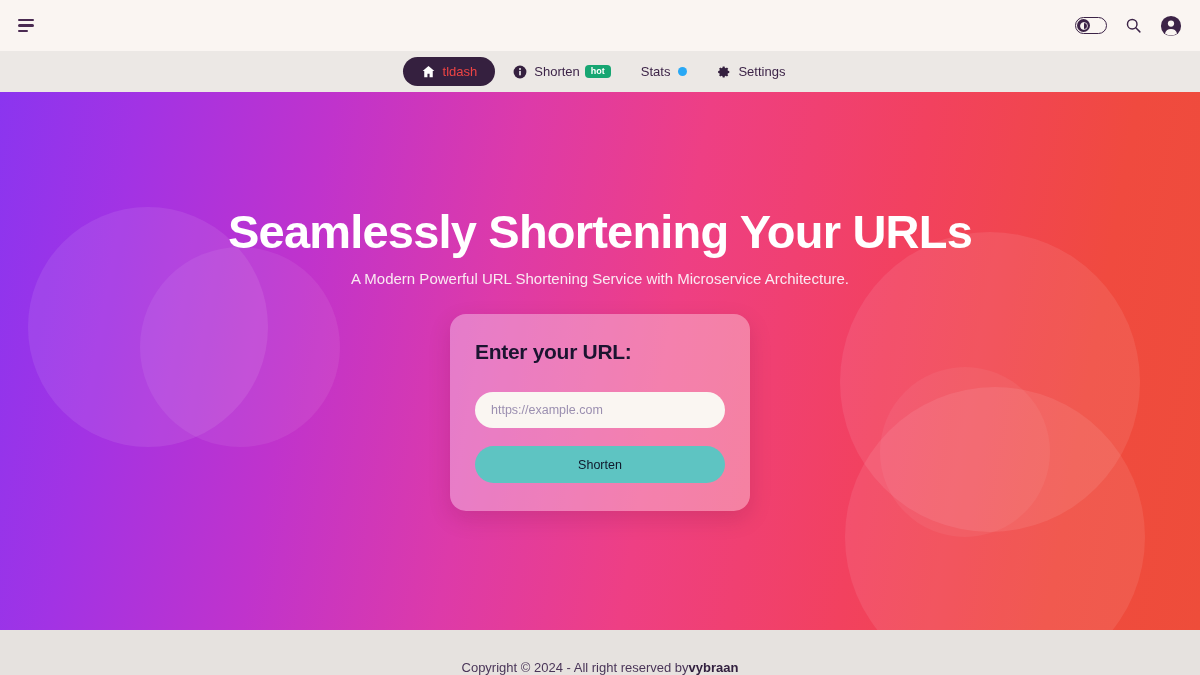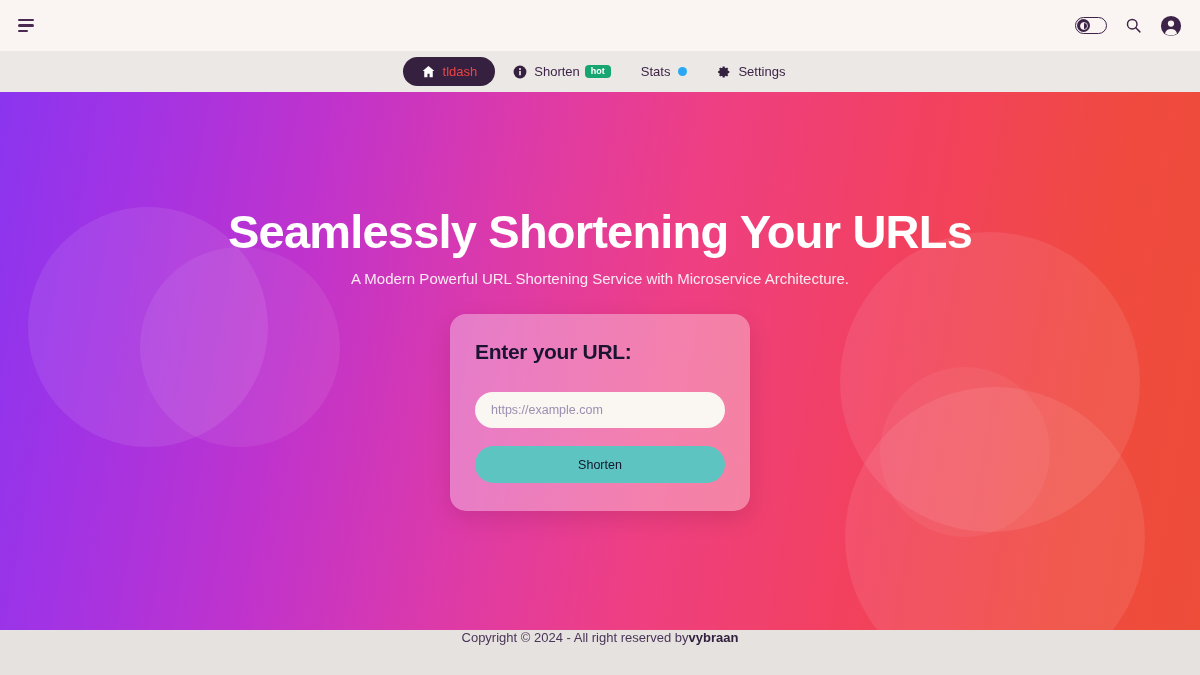--- a/index.html
+++ b/index.html
@@ -286,21 +286,21 @@
     font-family: inherit;
     cursor: pointer;
   }
 
   
   .footer {
     height: 45px;
     flex: 0 0 45px;
     background: #e6e2df;
     display: flex;
-    align-items: flex-start;
+    align-items: flex-end;
     justify-content: center;
     font-size: 13px;
     color: #4a3558;
   }
   .footer b { font-weight: 700; color: #32203f; }
 </style>
 </head>
 <body>
 
 <div class="app">

